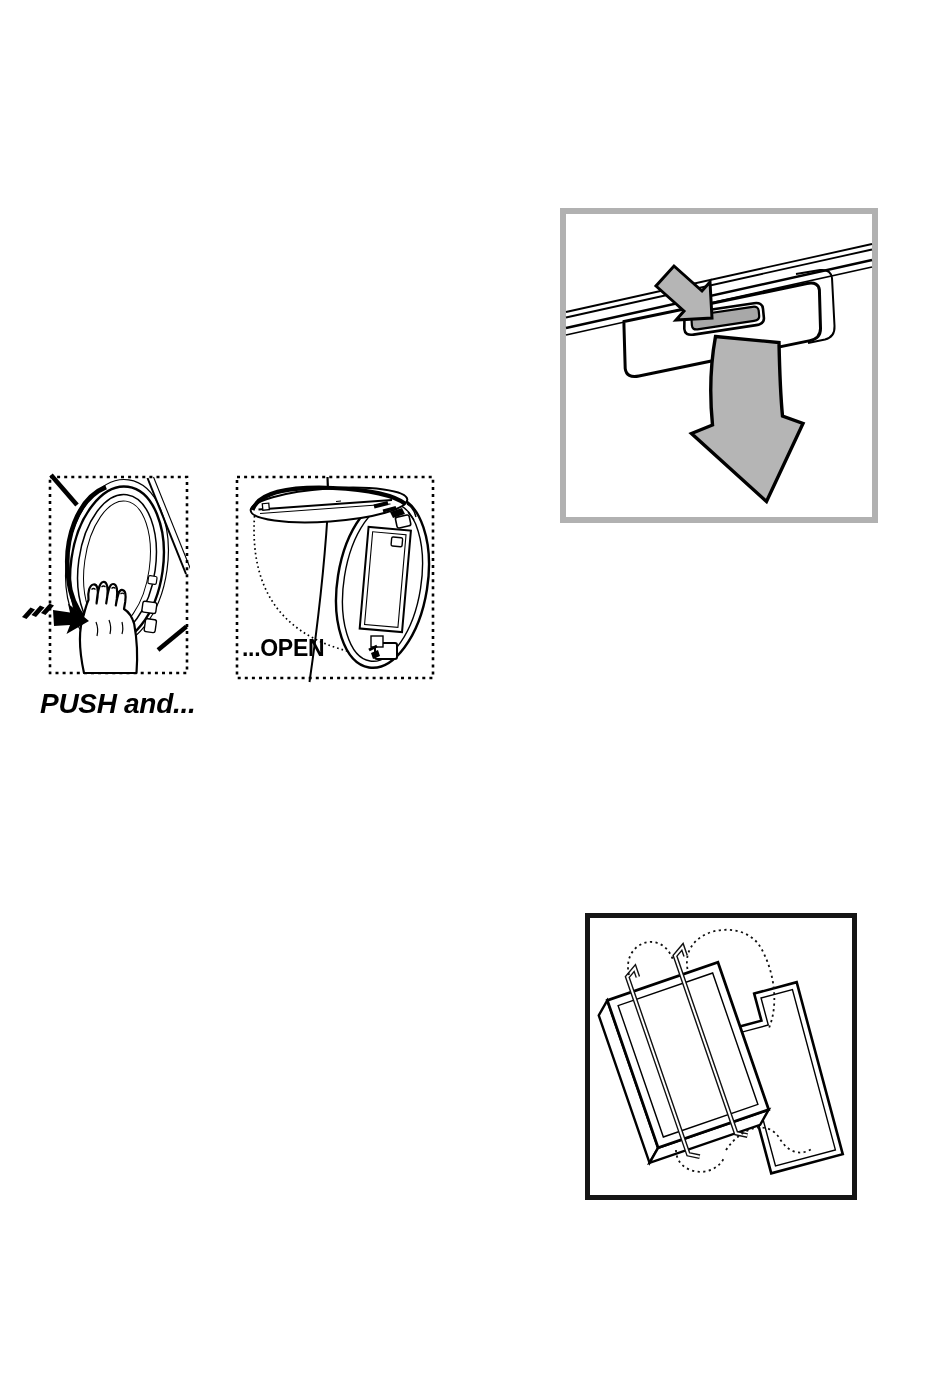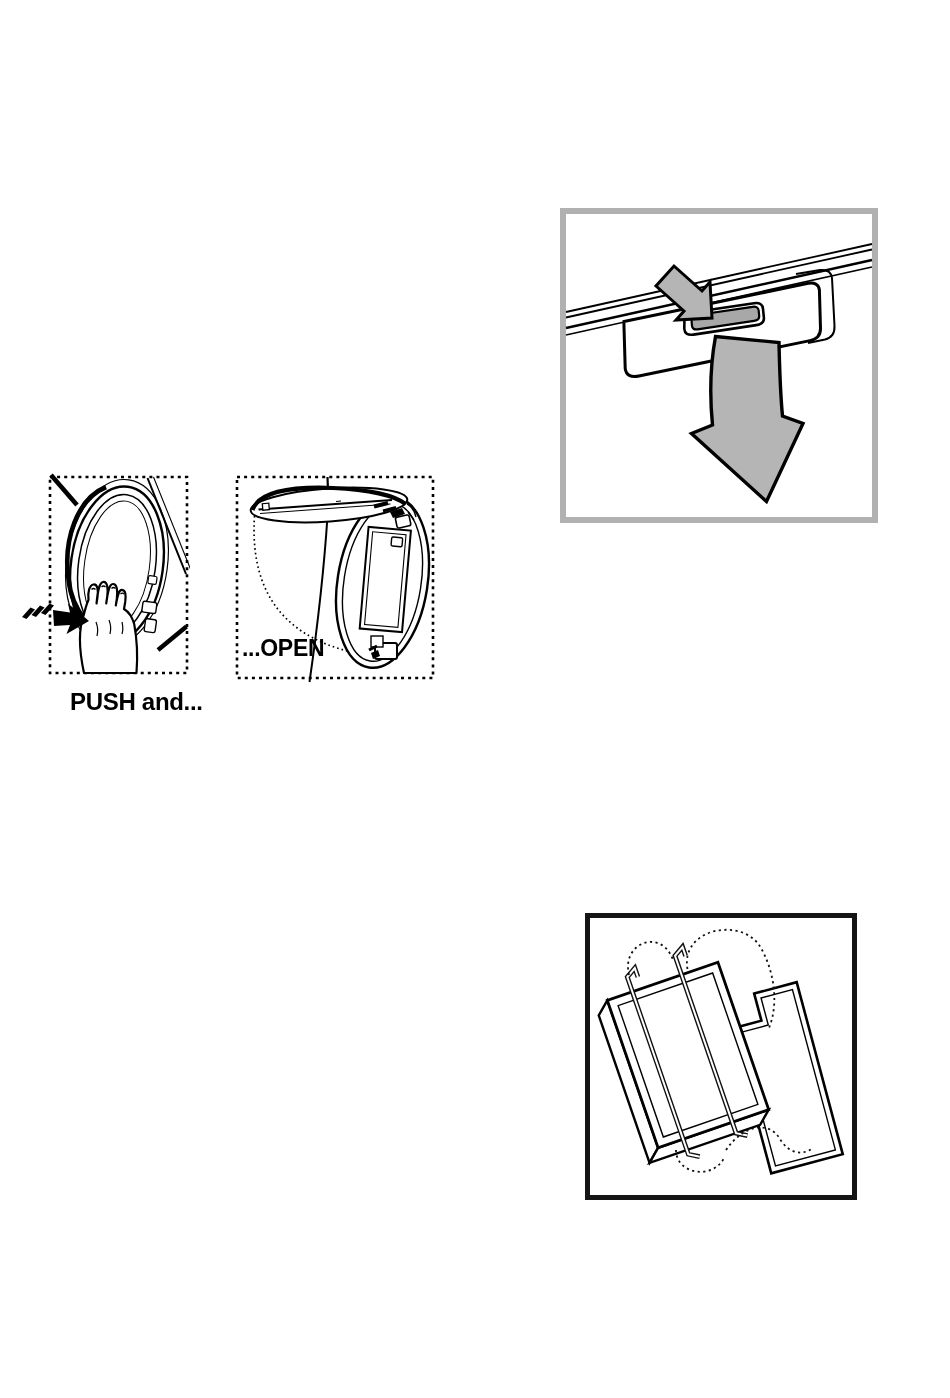--- a/index.html
+++ b/index.html
@@ -12,21 +12,21 @@
     overflow:hidden;
   }
   .fig{position:absolute;}
   .caption{
     position:absolute;
     font-weight:bold;
     color:#000;
     white-space:nowrap;
     letter-spacing:-0.3px;
   }
-  .caption-push{left:70px;top:688px;font-size:24px;line-height:1.15;}
+  .caption-push{left:40px;top:688px;font-size:28px;line-height:1.15;font-style:italic;}
   .caption-open{left:242px;top:636px;font-size:23px;line-height:1.1;}
   svg{display:block;}
 </style>
 </head>
 <body>
 
 <div class="page">
 
   <div class="fig" style="left:560px;top:208px;width:318px;height:315px;">
     <svg width="318" height="315" viewBox="0 0 318 315">

